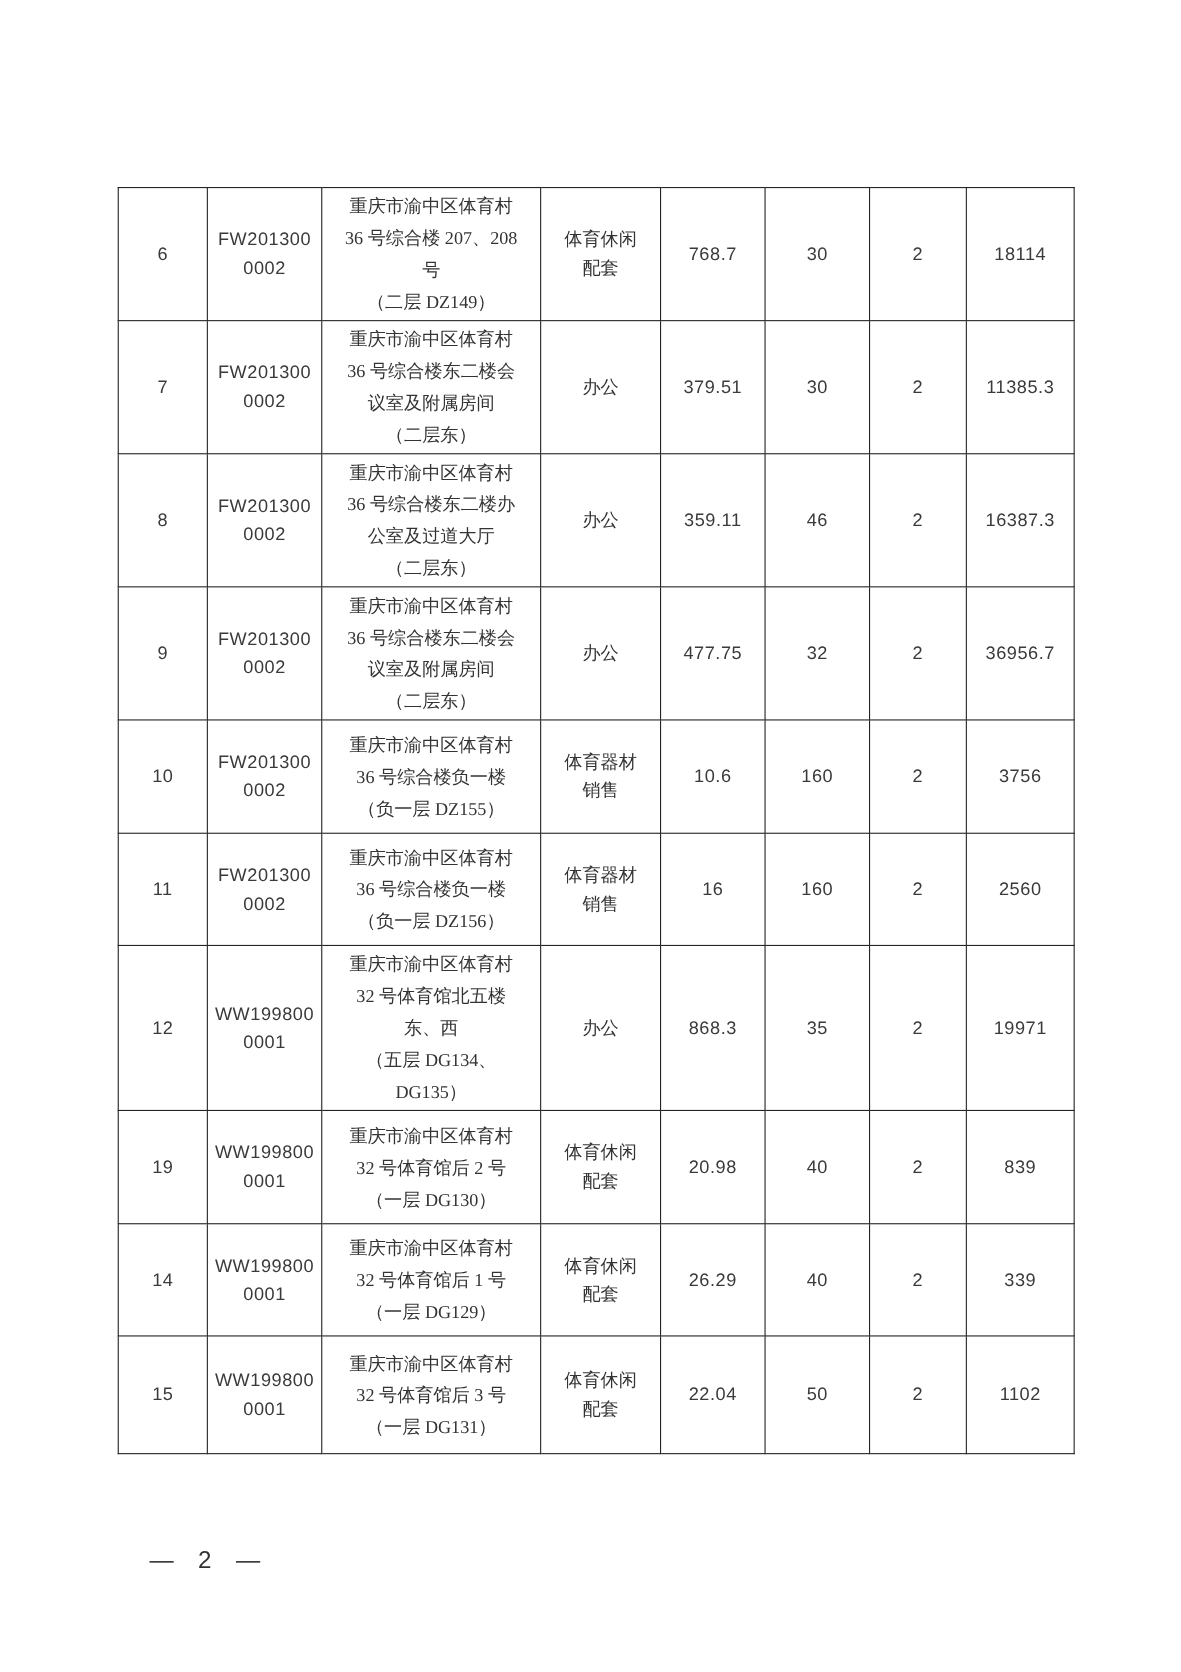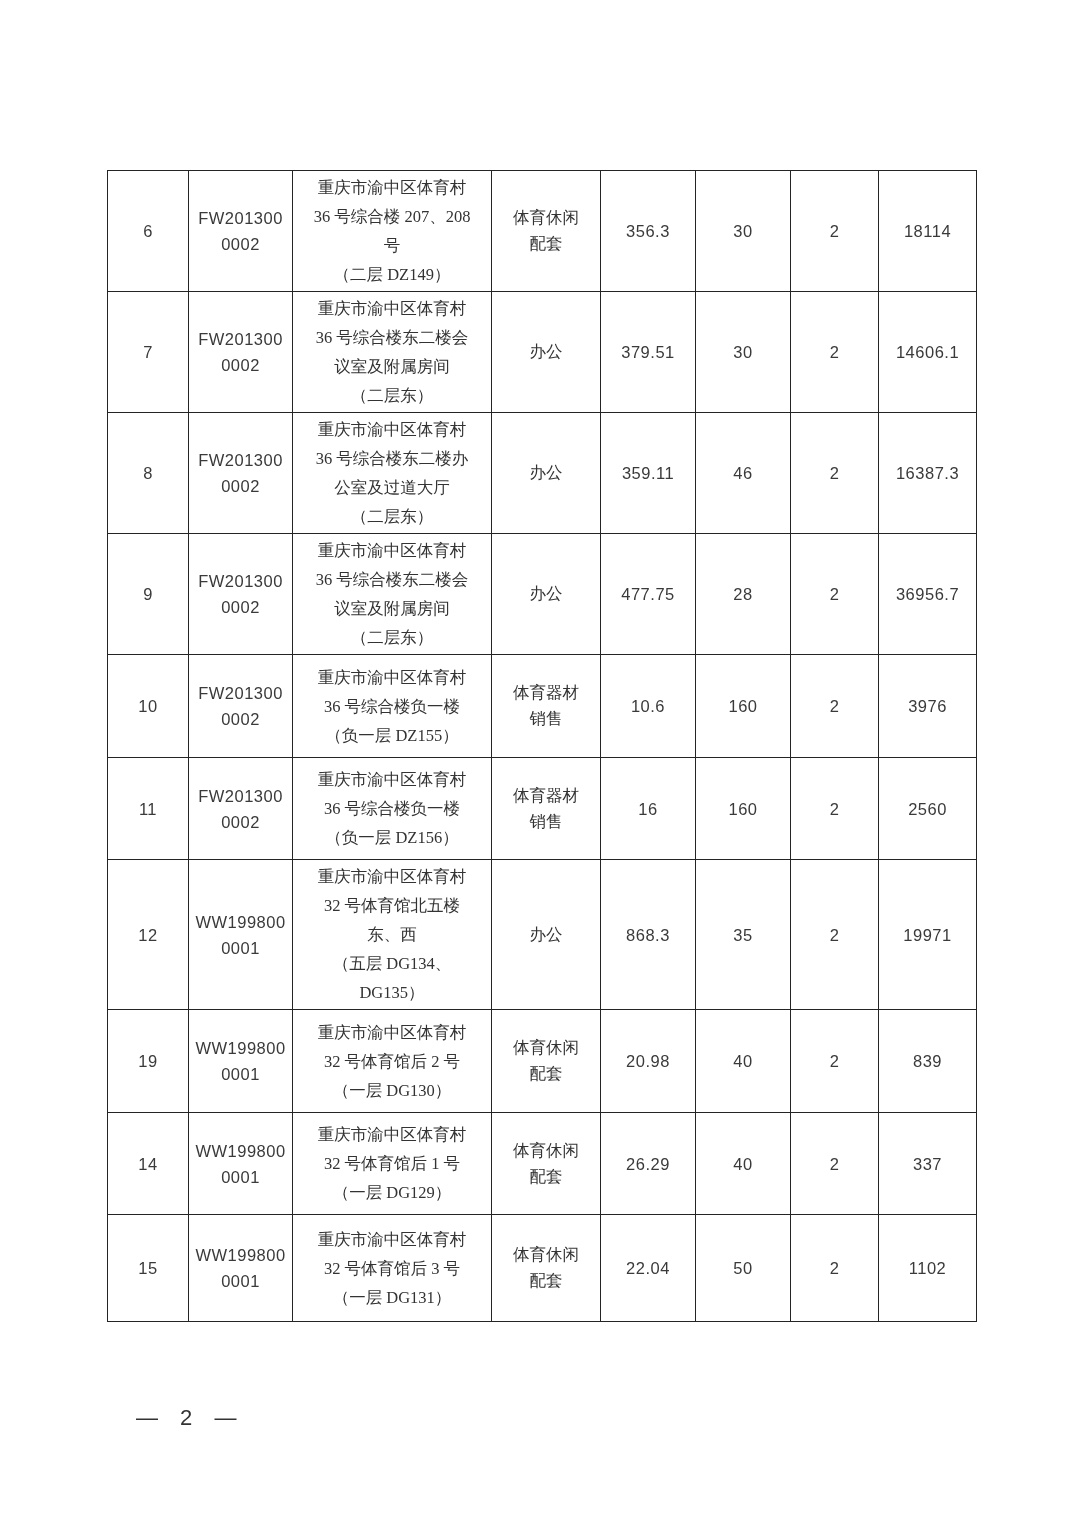--- a/index.html
+++ b/index.html
@@ -75,38 +75,38 @@
       <tr style="height:115px">
         <td class="num">6</td>
         <td class="num">FW201300
 0002</td>
         <td class="addr">重庆市渝中区体育村
 36 号综合楼 207、208
 号
 （二层 DZ149）</td>
         <td>体育休闲
 配套</td>
-        <td class="num">356.3</td>
+        <td class="num">768.7</td>
         <td class="num">30</td>
         <td class="num">2</td>
         <td class="num">18114</td>
       </tr>
       <tr style="height:118px">
         <td class="num">7</td>
         <td class="num">FW201300
 0002</td>
         <td class="addr">重庆市渝中区体育村
 36 号综合楼东二楼会
 议室及附属房间
 （二层东）</td>
         <td>办公</td>
         <td class="num">379.51</td>
         <td class="num">30</td>
         <td class="num">2</td>
-        <td class="num">14606.1</td>
+        <td class="num">11385.3</td>
       </tr>
       <tr style="height:117px">
         <td class="num">8</td>
         <td class="num">FW201300
 0002</td>
         <td class="addr">重庆市渝中区体育村
 36 号综合楼东二楼办
 公室及过道大厅
 （二层东）</td>
         <td>办公</td>
@@ -118,37 +118,37 @@
       <tr style="height:117px">
         <td class="num">9</td>
         <td class="num">FW201300
 0002</td>
         <td class="addr">重庆市渝中区体育村
 36 号综合楼东二楼会
 议室及附属房间
 （二层东）</td>
         <td>办公</td>
         <td class="num">477.75</td>
-        <td class="num">28</td>
+        <td class="num">32</td>
         <td class="num">2</td>
         <td class="num">36956.7</td>
       </tr>
       <tr style="height:103px">
         <td class="num">10</td>
         <td class="num">FW201300
 0002</td>
         <td class="addr">重庆市渝中区体育村
 36 号综合楼负一楼
 （负一层 DZ155）</td>
         <td>体育器材
 销售</td>
         <td class="num">10.6</td>
         <td class="num">160</td>
         <td class="num">2</td>
-        <td class="num">3976</td>
+        <td class="num">3756</td>
       </tr>
       <tr style="height:102px">
         <td class="num">11</td>
         <td class="num">FW201300
 0002</td>
         <td class="addr">重庆市渝中区体育村
 36 号综合楼负一楼
 （负一层 DZ156）</td>
         <td>体育器材
 销售</td>
@@ -191,21 +191,21 @@
         <td class="num">WW199800
 0001</td>
         <td class="addr">重庆市渝中区体育村
 32 号体育馆后 1 号
 （一层 DG129）</td>
         <td>体育休闲
 配套</td>
         <td class="num">26.29</td>
         <td class="num">40</td>
         <td class="num">2</td>
-        <td class="num">337</td>
+        <td class="num">339</td>
       </tr>
       <tr style="height:107px">
         <td class="num">15</td>
         <td class="num">WW199800
 0001</td>
         <td class="addr">重庆市渝中区体育村
 32 号体育馆后 3 号
 （一层 DG131）</td>
         <td>体育休闲
 配套</td>

